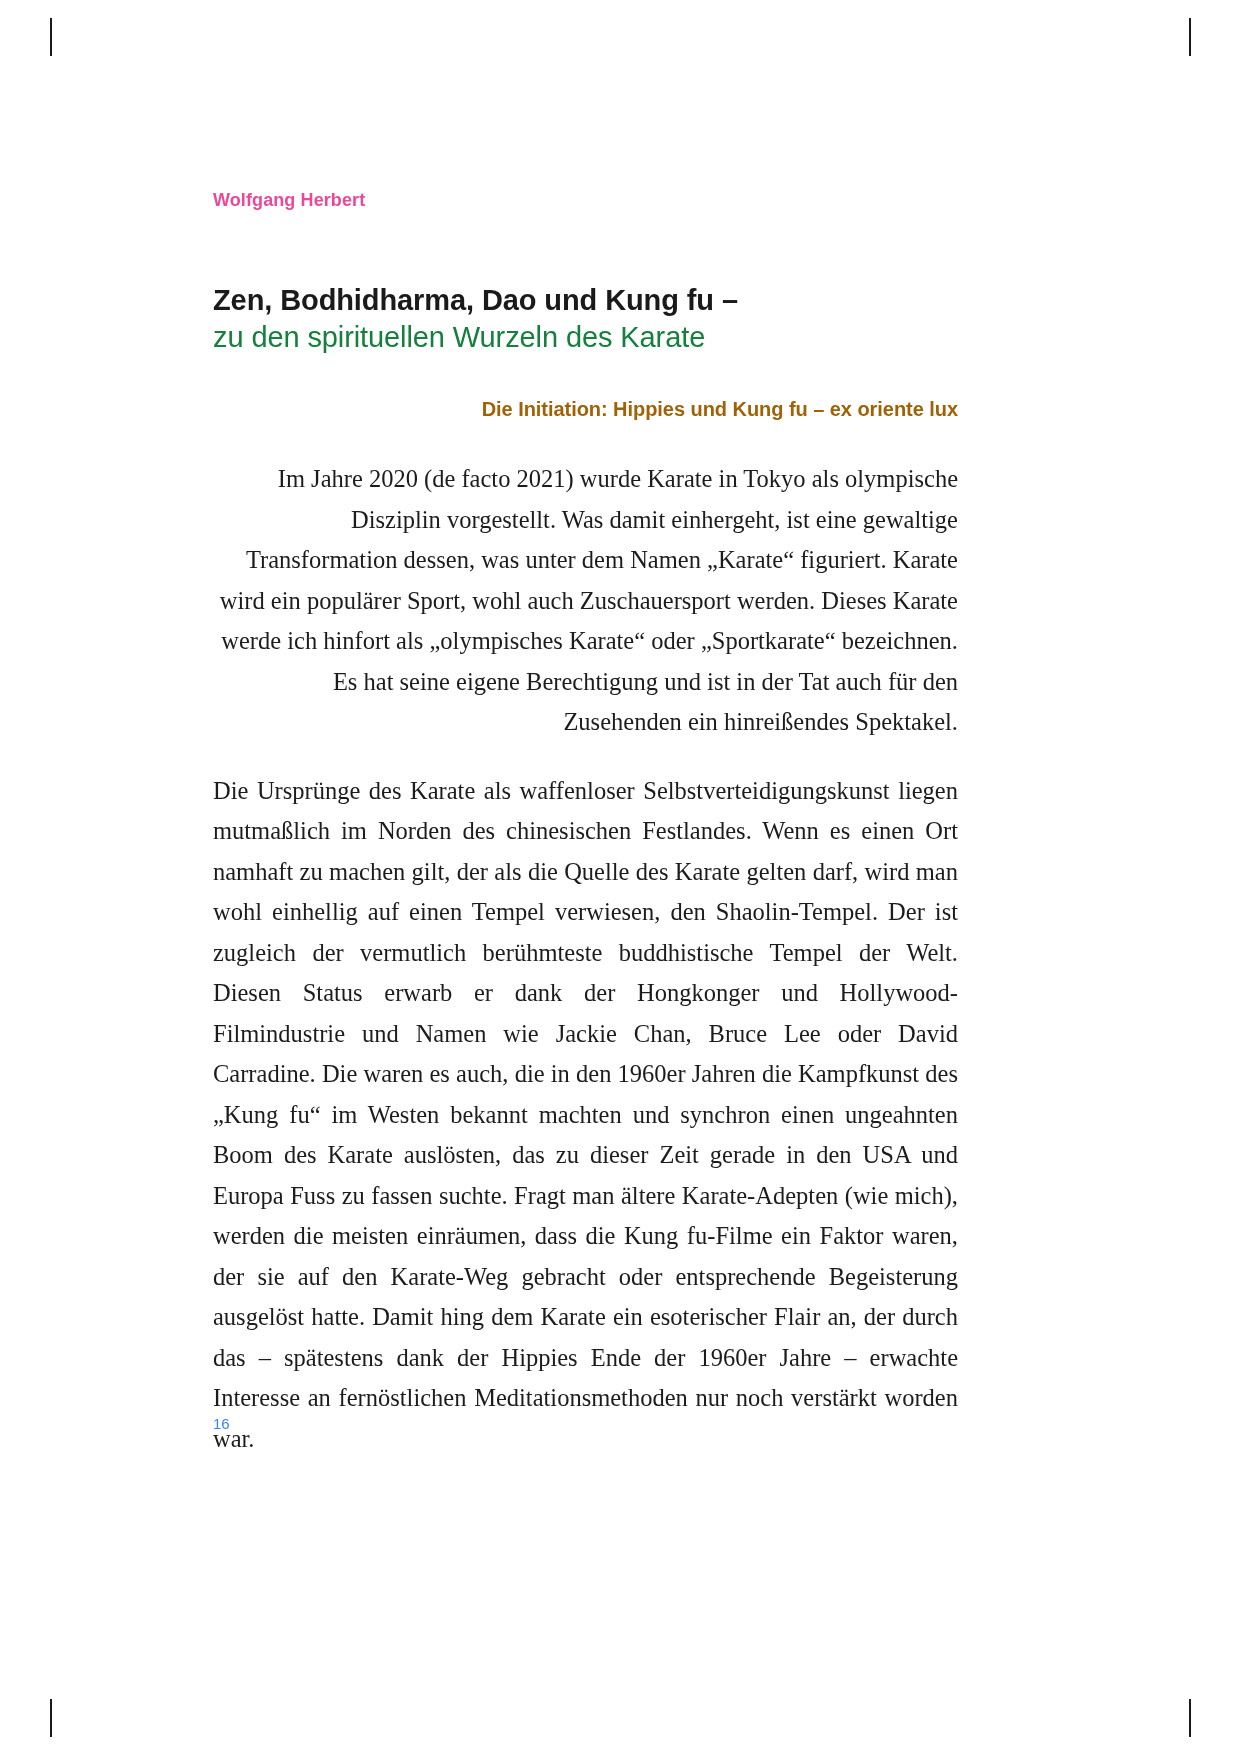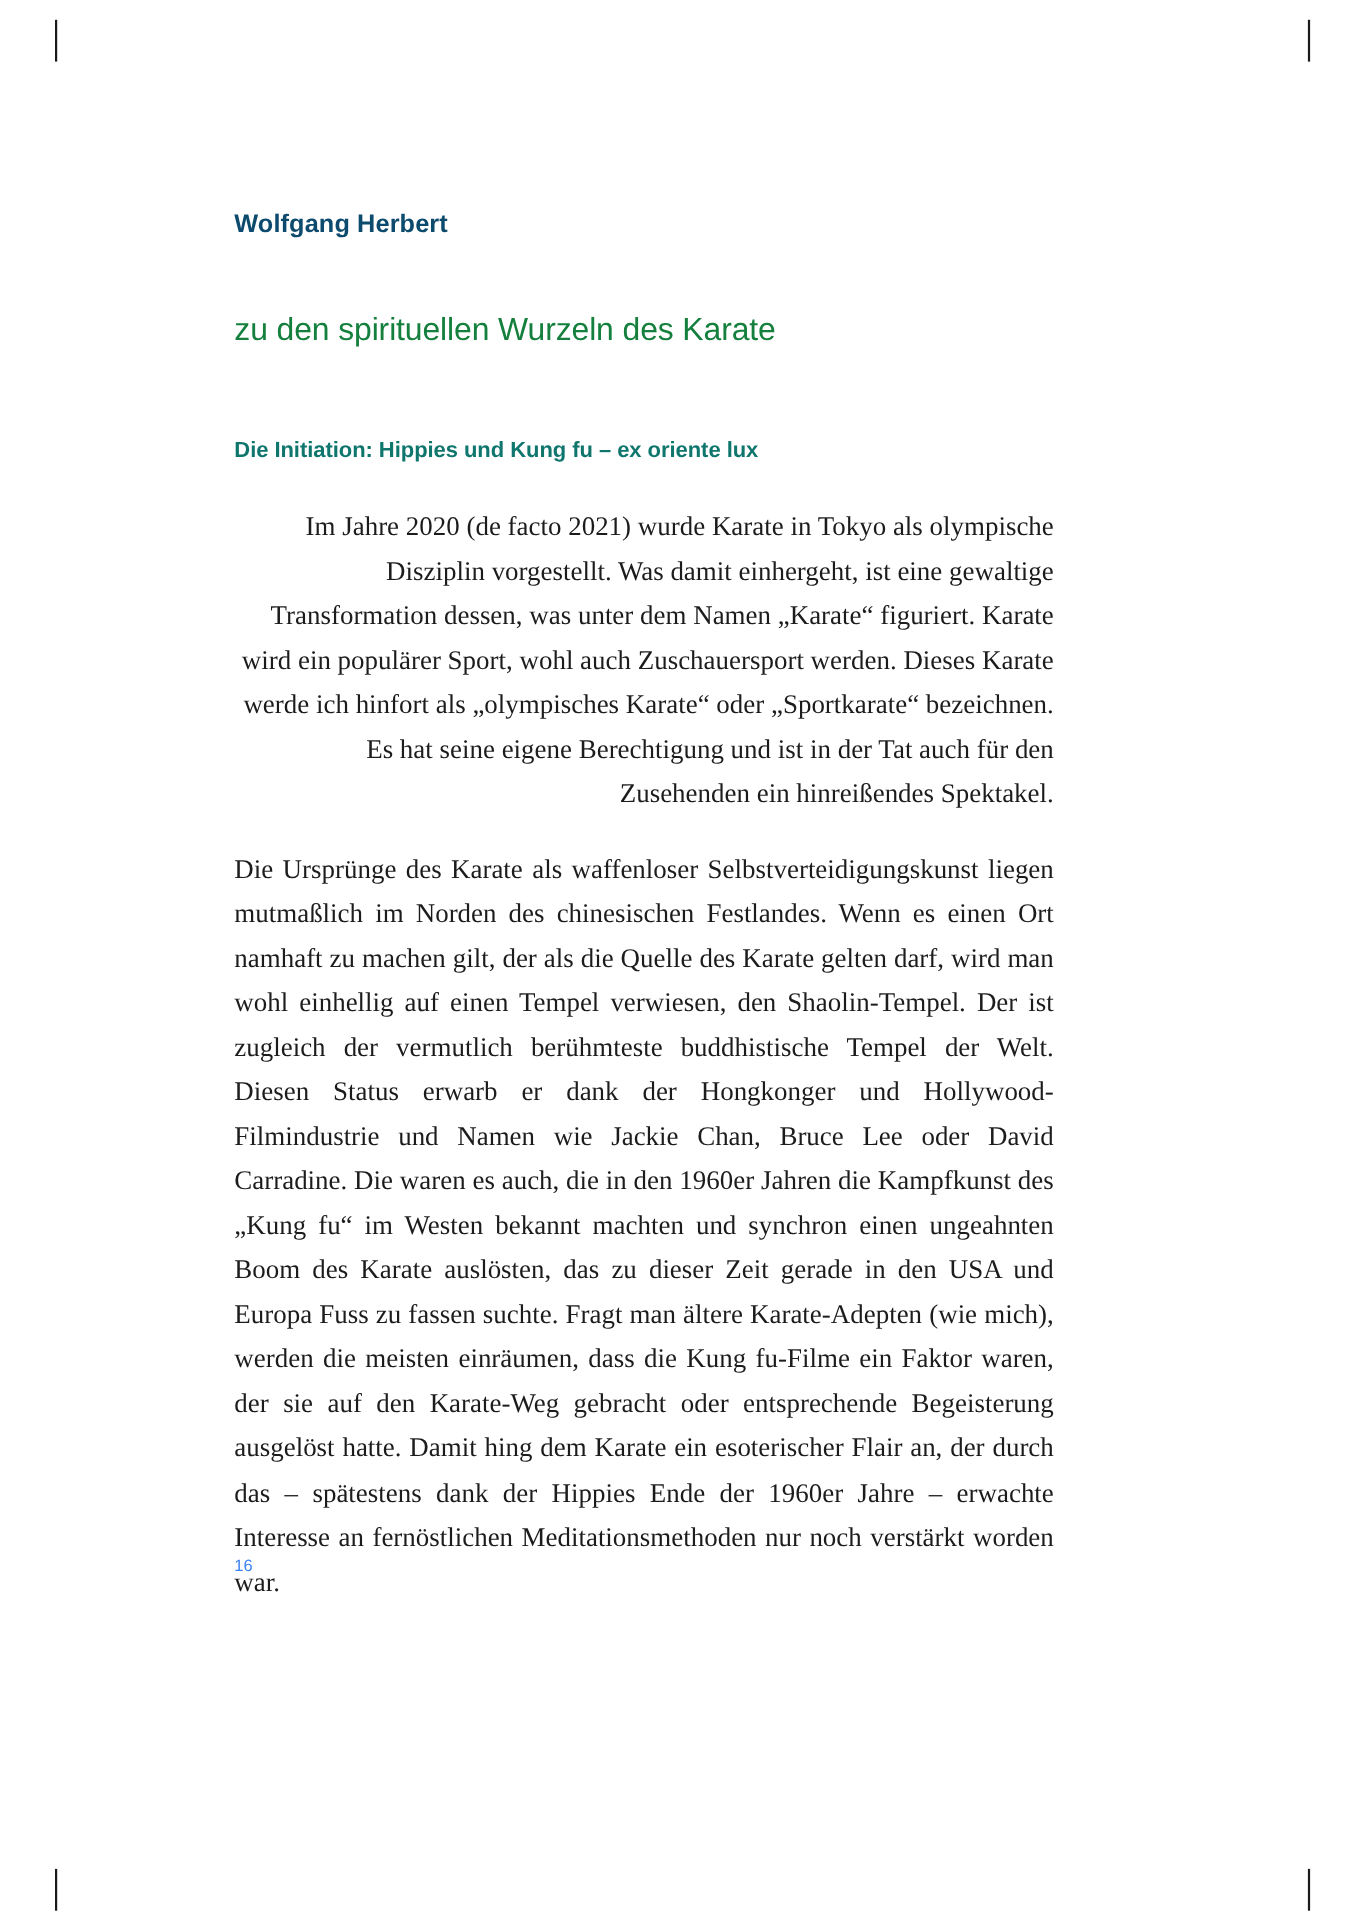--- a/index.html
+++ b/index.html
@@ -35,23 +35,23 @@
     width: 745px;
     height: 1755px;
   }
 
   .author {
     position: absolute;
     top: 190px;
     left: 0;
     font-family: "Liberation Sans", sans-serif;
     font-weight: bold;
-    font-size: 23px;
+    font-size: 18px;
     letter-spacing: 0.1px;
-    color: #0c4a6e;
+    color: #ec4899;
   }
 
   .title-block {
     position: absolute;
     top: 282px;
     left: 0;
     width: 745px;
   }
   .title-line1 {
     font-family: "Liberation Sans", sans-serif;
@@ -72,22 +72,23 @@
 
   .subheading {
     position: absolute;
     top: 396px;
     left: 0;
     width: 745px;
     font-family: "Liberation Sans", sans-serif;
     font-weight: bold;
     font-size: 20px;
     line-height: 26px;
-    color: #0f766e;
+    color: #a16207;
     letter-spacing: -0.05px;
+    text-align: right;
   }
 
   .body-area {
     position: absolute;
     top: 459px;
     left: 0;
     width: 745px;
   }
 
   p.para {
@@ -123,20 +124,21 @@
 <div class="crop-mark crop-v cm-tl-v"></div>
 <div class="crop-mark crop-v cm-tr-v"></div>
 <div class="crop-mark crop-v cm-bl-v"></div>
 <div class="crop-mark crop-v cm-br-v"></div>
 
 <div class="page">
 
   <div class="author">Wolfgang Herbert</div>
 
   <div class="title-block">
+    <div class="title-line1">Zen, Bodhidharma, Dao und Kung fu –</div>
     <div class="title-line2">zu den spirituellen Wurzeln des Karate</div>
   </div>
 
   <div class="subheading">Die Initiation: Hippies und Kung fu – ex oriente lux</div>
 
   <div class="body-area">
     <p class="para">Im Jahre 2020 (de facto 2021) wurde Karate in Tokyo als olympische Disziplin vorgestellt. Was damit einhergeht, ist eine gewaltige Transformation dessen, was unter dem Namen „Karate“ figuriert. Karate wird ein populärer Sport, wohl auch Zuschauersport werden. Dieses Karate werde ich hinfort als „olympisches Karate“ oder „Sportkarate“ bezeichnen. Es hat seine eigene Berechtigung und ist in der Tat auch für den Zusehenden ein hinreißendes Spektakel.</p>
     <p class="para justify">Die Ursprünge des Karate als waffenloser Selbstverteidigungskunst liegen mutmaßlich im Norden des chinesischen Festlandes. Wenn es einen Ort namhaft zu machen gilt, der als die Quelle des Karate gelten darf, wird man wohl einhellig auf einen Tempel verwiesen, den Shaolin-Tempel. Der ist zugleich der vermutlich berühmteste buddhistische Tempel der Welt. Diesen Status erwarb er dank der Hongkonger und Hollywood-Filmindustrie und Namen wie Jackie Chan, Bruce Lee oder David Carradine. Die waren es auch, die in den 1960er Jahren die Kampfkunst des „Kung fu“ im Westen bekannt machten und synchron einen ungeahnten Boom des Karate auslösten, das zu dieser Zeit gerade in den USA und Europa Fuss zu fassen suchte. Fragt man ältere Karate-Adepten (wie mich), werden die meisten einräumen, dass die Kung fu-Filme ein Faktor waren, der sie auf den Karate-Weg gebracht oder entsprechende Begeisterung ausgelöst hatte. Damit hing dem Karate ein esoterischer Flair an, der durch das – spätestens dank der Hippies Ende der 1960er Jahre – erwachte Interesse an fernöstlichen Meditationsmethoden nur noch verstärkt worden war.</p>
   </div>
 

